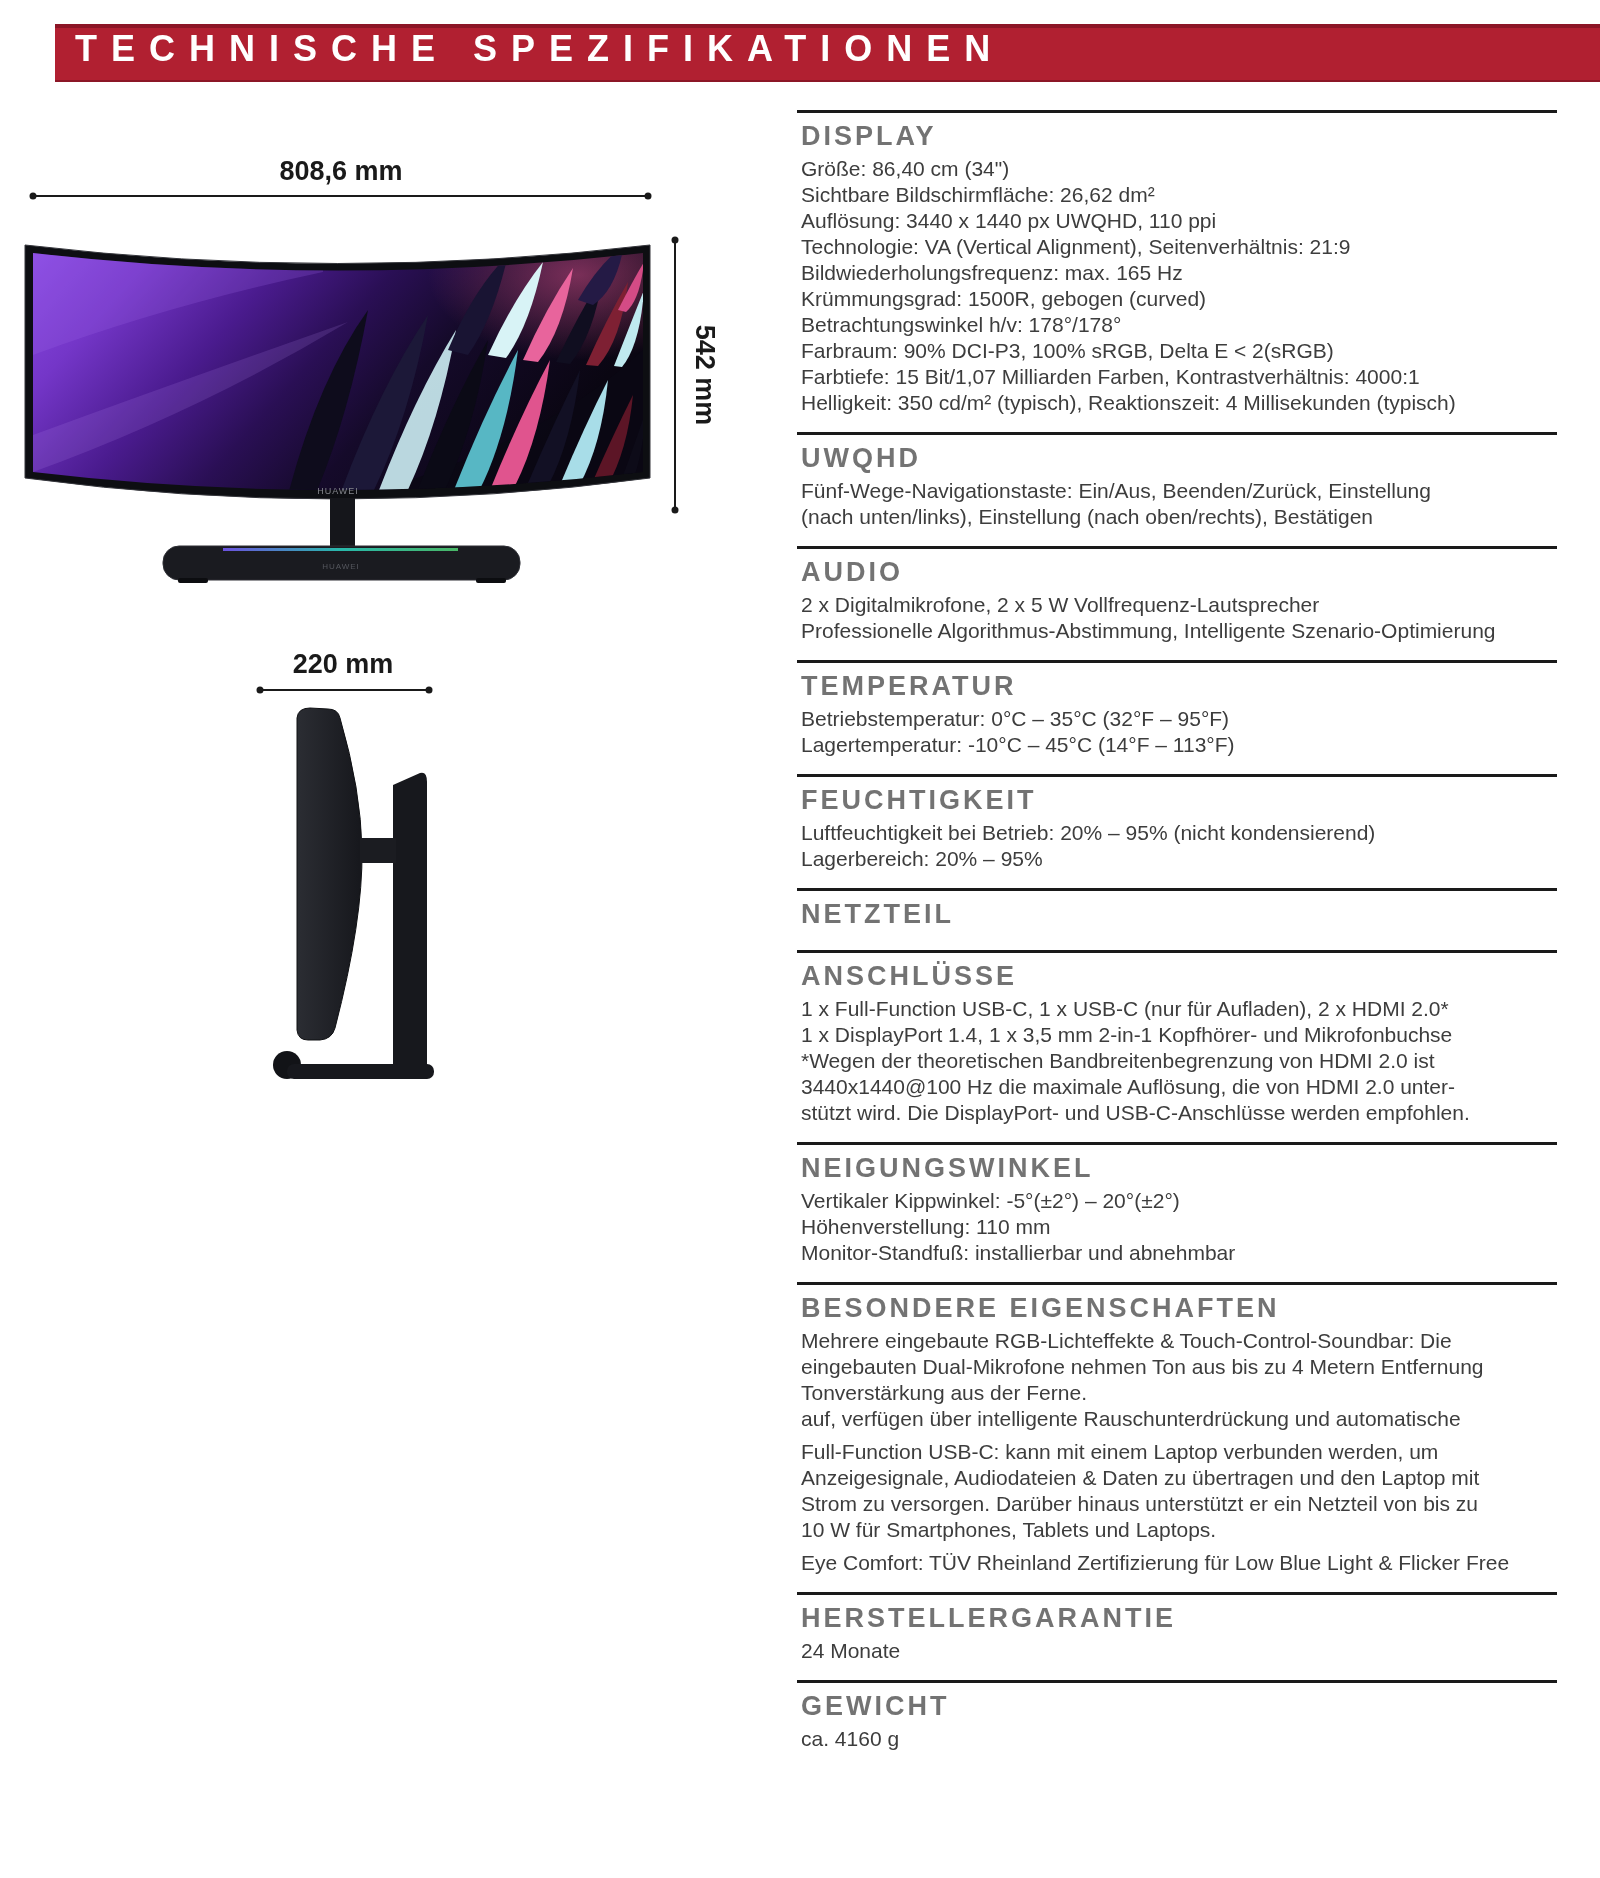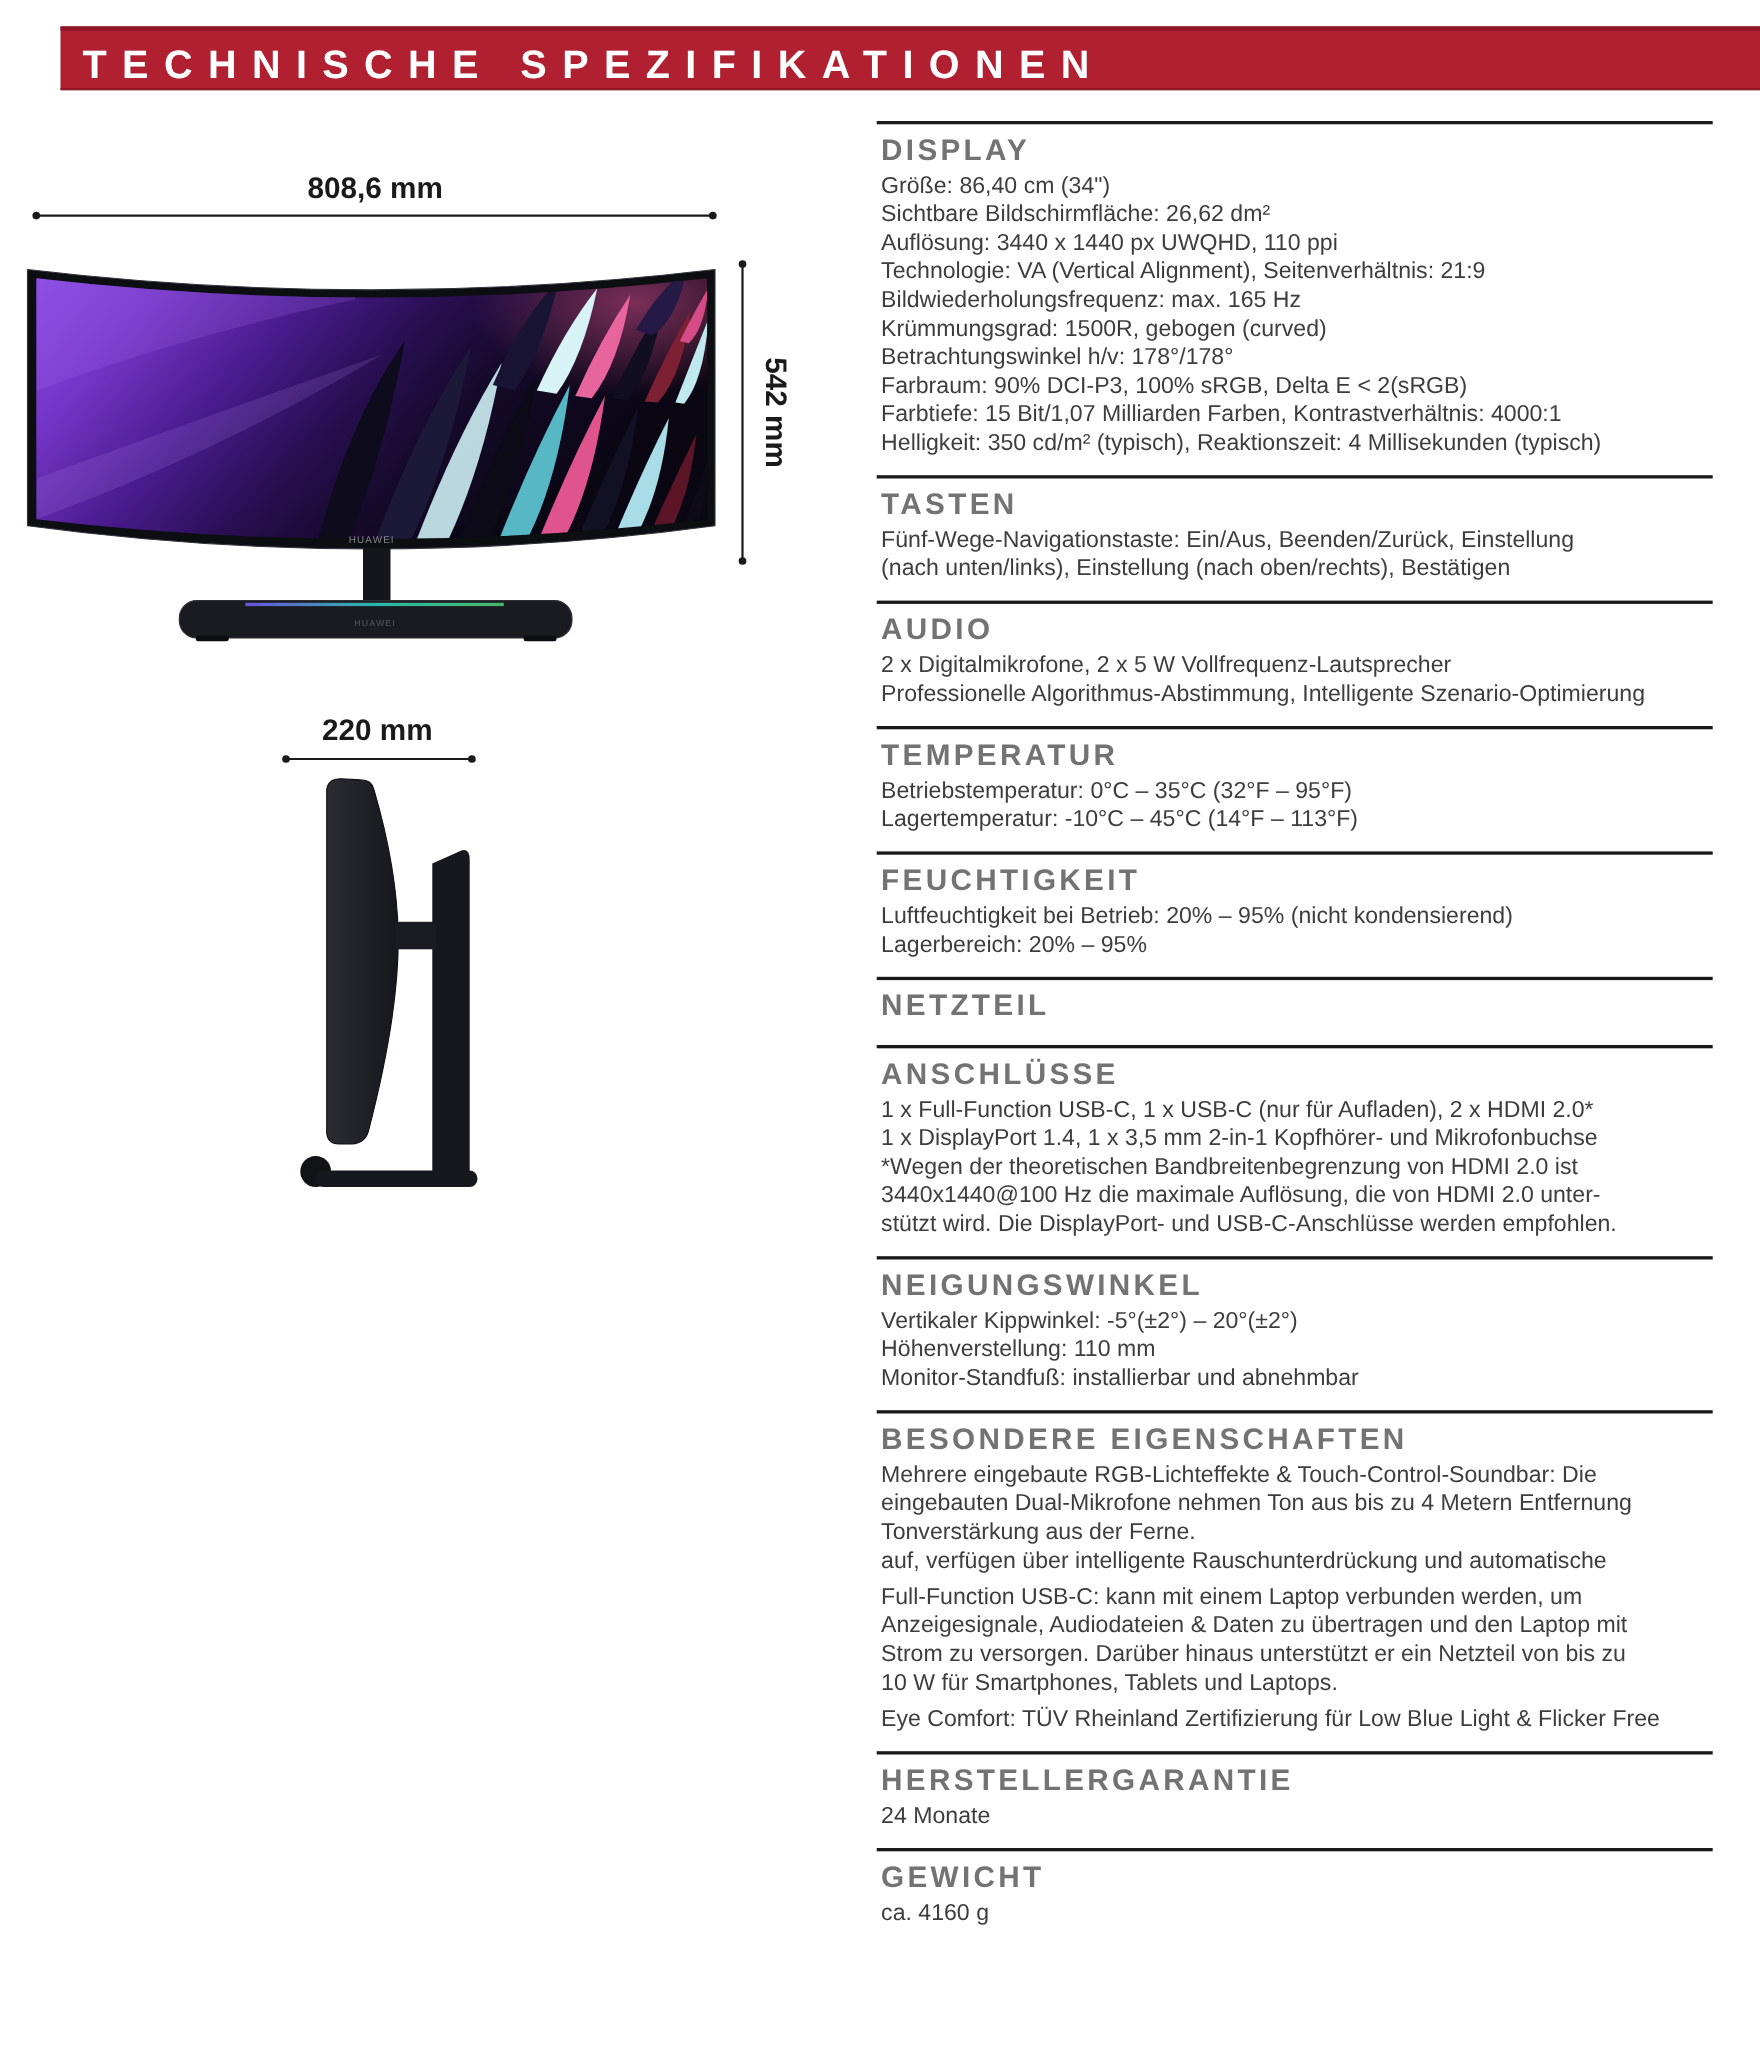--- a/index.html
+++ b/index.html
@@ -2,21 +2,21 @@
 <html><head>
 <meta charset="utf-8">
 <style>
   html,body{margin:0;padding:0;background:#ffffff;}
   .page{position:relative;width:1600px;height:1878px;background:#ffffff;overflow:hidden;
         font-family:"Liberation Sans",sans-serif;color:#3d3d3d;}
 
   
   .banner{position:absolute;left:55px;right:0;top:24px;height:58px;
           background:#b12031;border-top:4px solid #8c1626;border-bottom:2px solid #8c1626;
-          display:flex;align-items:flex-end;box-sizing:border-box;}
+          display:flex;align-items:flex-start;box-sizing:border-box;}
   .banner-title{color:#ffffff;font-weight:bold;font-size:36px;letter-spacing:14px;
                 padding-left:20px;white-space:nowrap;}
 
   
   .specs{position:absolute;left:797px;top:110px;width:760px;}
   .spec-section{border-top:3px solid #1a1a1a;padding:6px 0 16px 4px;}
   .sec-title{margin:2px 0 4px 0;font-size:27px;font-weight:bold;color:#737373;
              letter-spacing:3px;font-family:"Liberation Sans",sans-serif;}
   .para + .para{margin-top:7px;}
   .line{font-size:21px;line-height:26px;color:#3d3d3d;white-space:nowrap;}
@@ -153,21 +153,21 @@
           <div class="line">Technologie: VA (Vertical Alignment), Seitenverhältnis: 21:9</div>
           <div class="line">Bildwiederholungsfrequenz: max. 165 Hz</div>
           <div class="line">Krümmungsgrad: 1500R, gebogen (curved)</div>
           <div class="line">Betrachtungswinkel h/v: 178°/178°</div>
           <div class="line">Farbraum: 90% DCI-P3, 100% sRGB, Delta E &lt; 2(sRGB)</div>
           <div class="line">Farbtiefe: 15 Bit/1,07 Milliarden Farben, Kontrastverhältnis: 4000:1</div>
           <div class="line">Helligkeit: 350 cd/m² (typisch), Reaktionszeit: 4 Millisekunden (typisch)</div>
         </div>
       </section>
       <section class="spec-section">
-        <h2 class="sec-title">TASTEN</h2>
+        <h2 class="sec-title">UWQHD</h2>
         <div class="para">
           <div class="line">Fünf-Wege-Navigationstaste: Ein/Aus, Beenden/Zurück, Einstellung</div>
           <div class="line">(nach unten/links), Einstellung (nach oben/rechts), Bestätigen</div>
         </div>
       </section>
       <section class="spec-section">
         <h2 class="sec-title">AUDIO</h2>
         <div class="para">
           <div class="line">2 x Digitalmikrofone, 2 x 5 W Vollfrequenz-Lautsprecher</div>
           <div class="line">Professionelle Algorithmus-Abstimmung, Intelligente Szenario-Optimierung</div>

